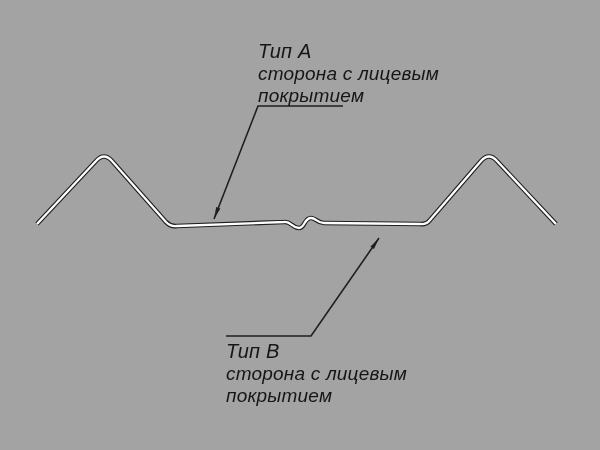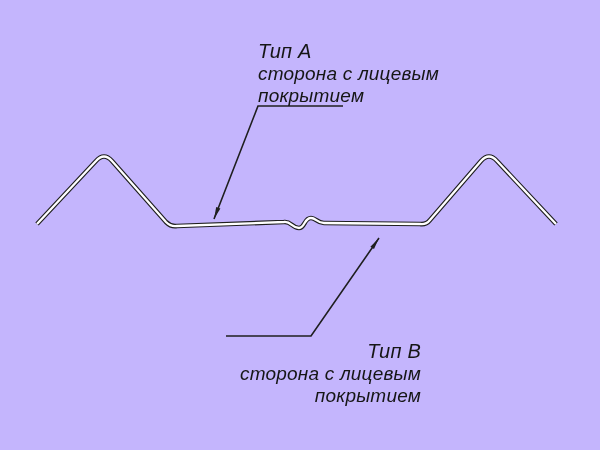--- a/index.html
+++ b/index.html
@@ -4,21 +4,21 @@
 <style>
   html, body {
     margin: 0;
     padding: 0;
     background: #ffffff;
   }
   .canvas {
     position: relative;
     width: 600px;
     height: 450px;
-    background: #c4b5fd;
+    background: #a3a3a3;
     overflow: hidden;
     font-family: "Liberation Sans", sans-serif;
   }
   .canvas svg {
     position: absolute;
     left: 0;
     top: 0;
   }
   .label {
     position: absolute;
@@ -27,21 +27,21 @@
     font-size: 19px;
     line-height: 22px;
     white-space: nowrap;
     letter-spacing: 0.2px;
   }
   .label .title {
     font-size: 20px;
     margin-bottom: 1px;
   }
   .label-a { left: 258px; top: 40px; }
-  .label-b { left: 240px; top: 340px; text-align: right; }
+  .label-b { left: 226px; top: 340px; }
 </style>
 </head>
 <body>
 
 <div class="canvas">
 
   <svg width="600" height="450" viewBox="0 0 600 450">
 
     <path d="M 37 224
              L 96 161 Q 104 152 112 161

